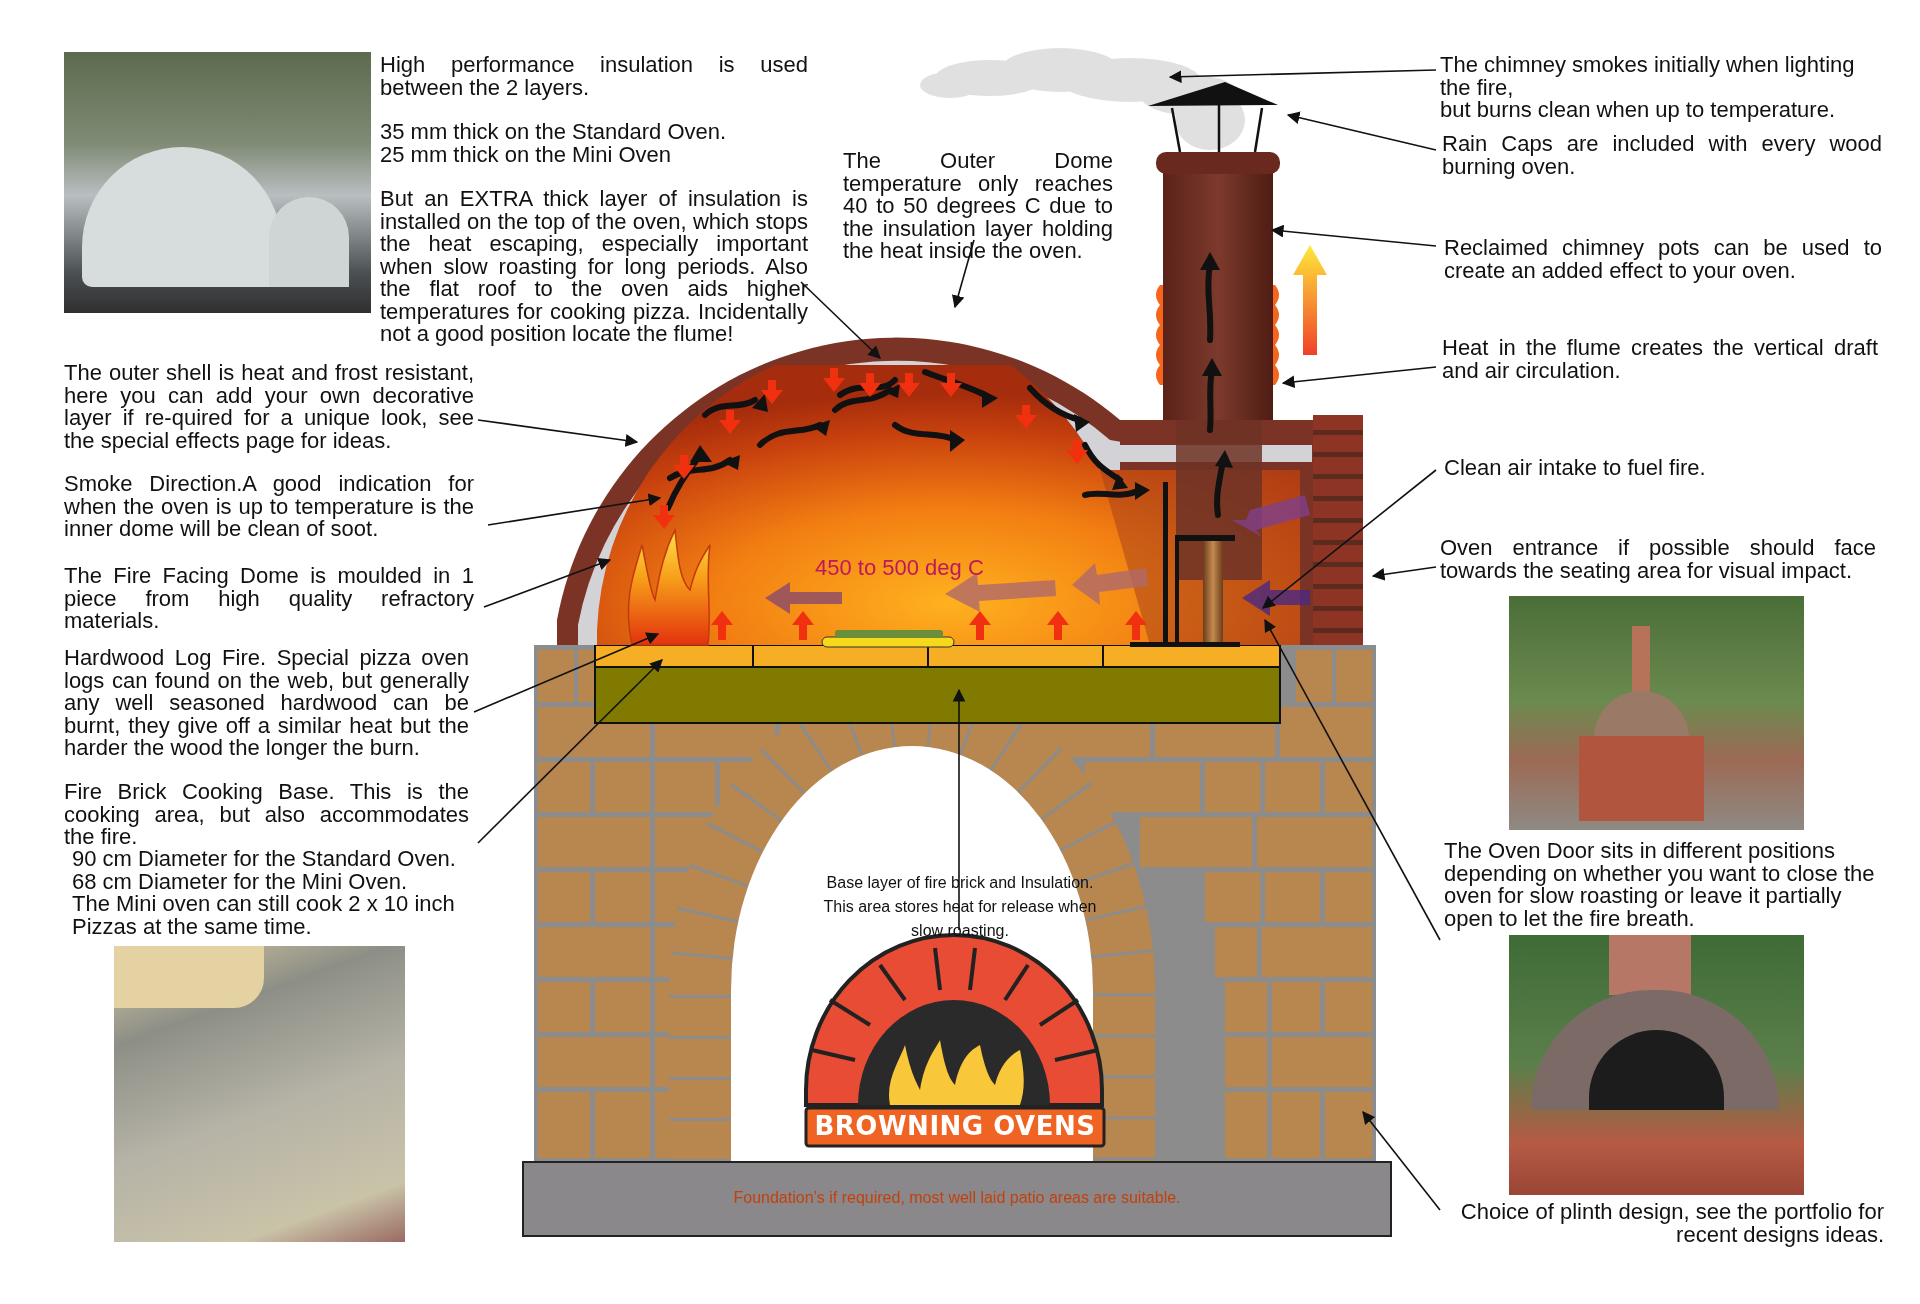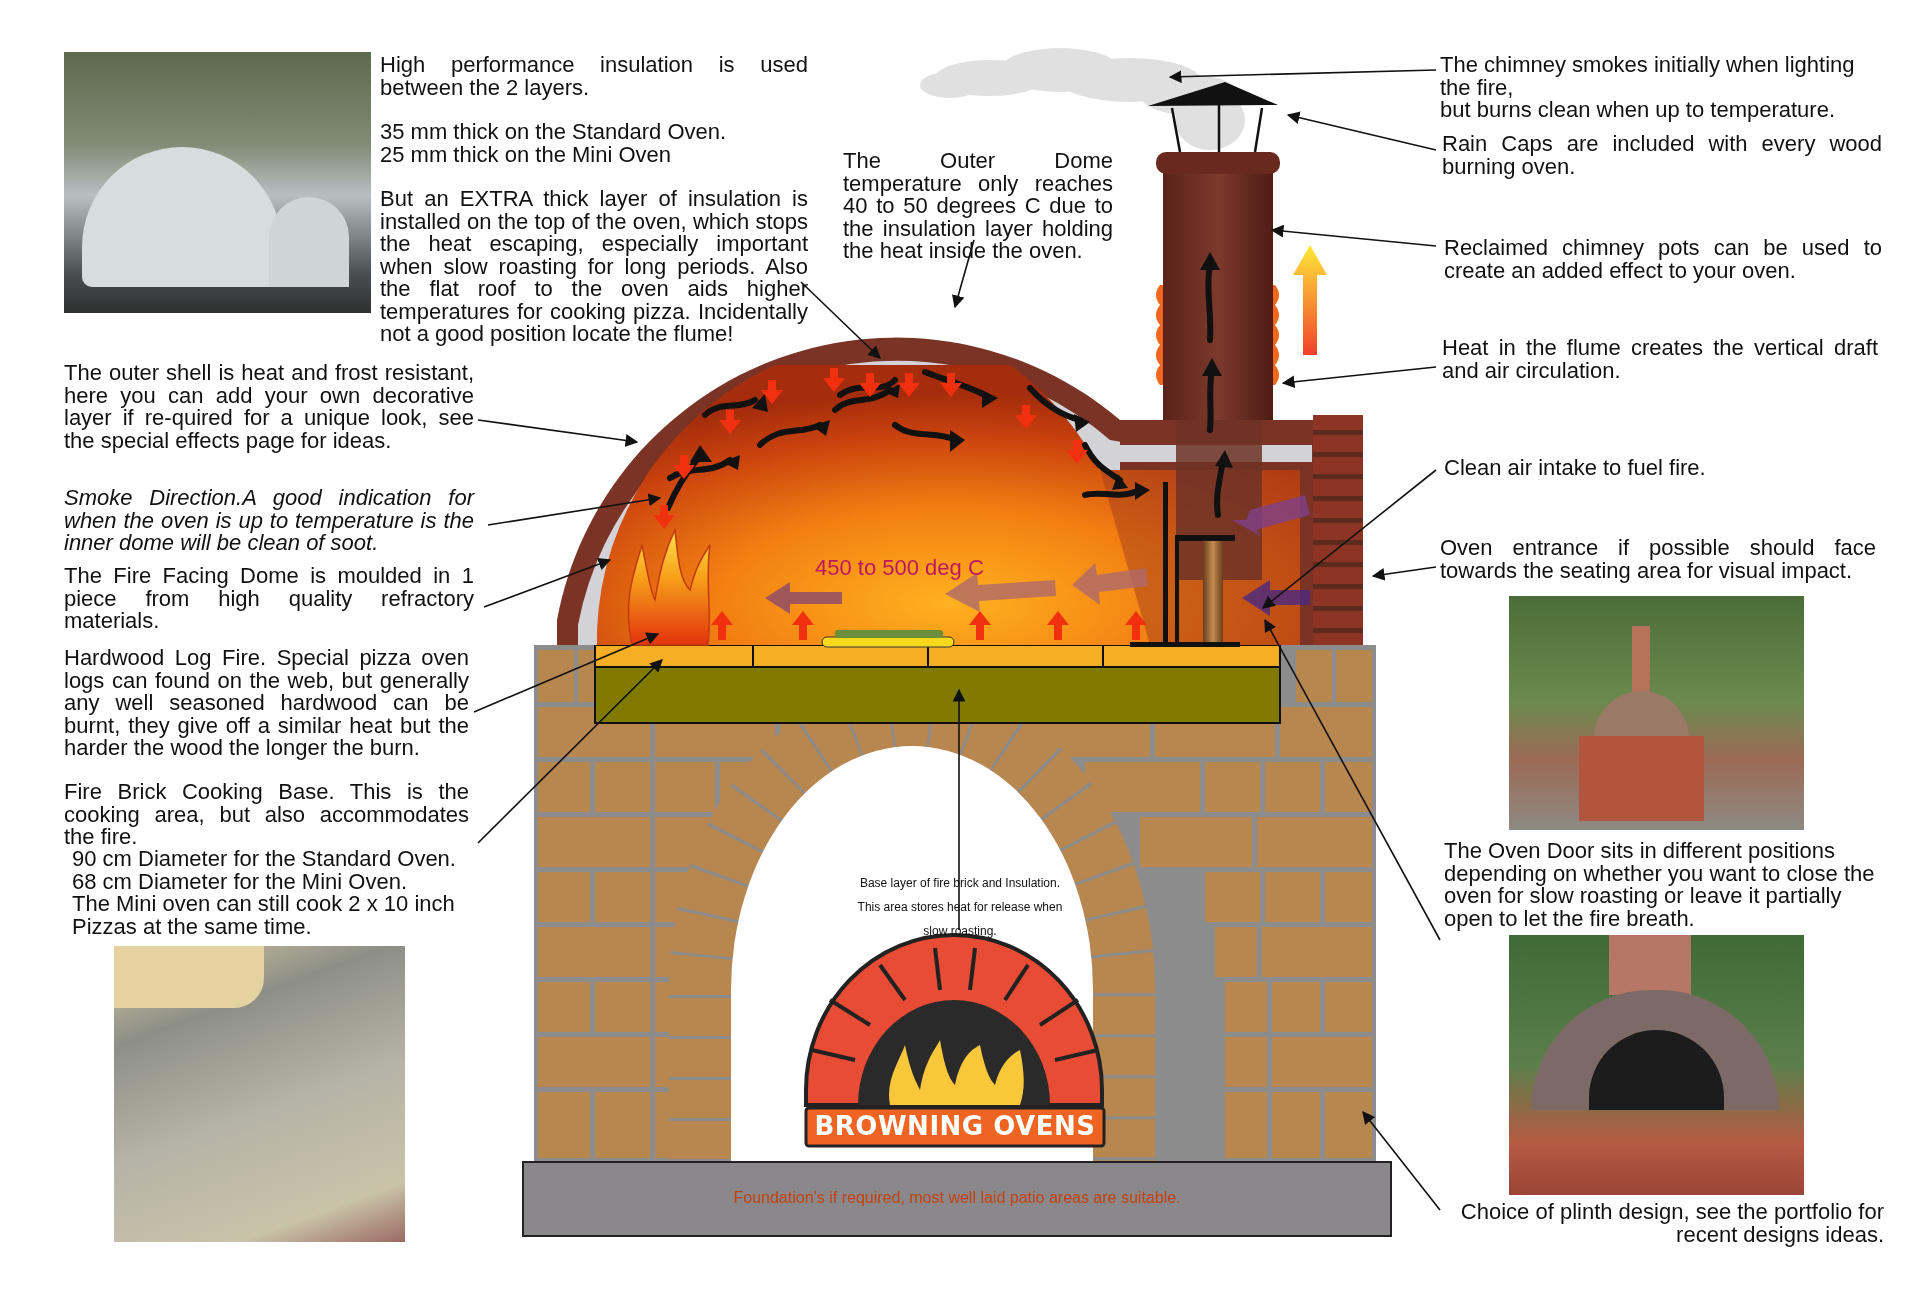--- a/index.html
+++ b/index.html
@@ -4,21 +4,21 @@
 <style>
   html, body { margin: 0; padding: 0; background: #ffffff; }
   body { width: 1920px; height: 1304px; position: relative; overflow: hidden;
          font-family: "Liberation Sans", "DejaVu Sans", sans-serif; color: #111; }
   .txt { position: absolute; font-size: 22px; line-height: 22.5px; text-align: justify; }
   .txt p { margin: 0 0 22px 0; }
   .txt p:last-child { margin-bottom: 12px; }
   .txt .line { display: block; }
   .photo { position: absolute; overflow: hidden; }
   svg.diagram { position: absolute; left: 0; top: 0; }
-  .center-note { position: absolute; text-align: center; font-size: 12px; line-height: 24px; }
+  .center-note { position: absolute; text-align: center; font-size: 16px; line-height: 24px; }
   .temp-label { position: absolute; color: #be185d; font-size: 22px; }
   .foundation-label { position: absolute; font-size: 16px; color: #c2410c; text-align: center; }
 </style>
 </head>
 <body>
 
 <svg class="diagram" width="1920" height="1304" viewBox="0 0 1920 1304" xmlns="http://www.w3.org/2000/svg">
   <defs>
     <radialGradient id="hotGrad" cx="0.5" cy="0.85" r="0.75">
       <stop offset="0" stop-color="#ffb11f"></stop>
@@ -332,21 +332,21 @@
   <p>
       <span class="line">35 mm thick on the Standard Oven.</span>
       <span class="line">25 mm thick on the Mini Oven</span>
     </p>
   <p>But an EXTRA thick layer of insulation is installed on the top of the oven, which stops the heat escaping,    especially important when slow roasting for long periods. Also the flat roof to the oven aids higher temperatures for cooking pizza. Incidentally not a good position locate the flume!</p>
 </div>
 
 <div class="txt" style="left:843px;top:150px;width:270px;">The Outer Dome temperature only reaches 40 to 50 degrees C due to the insulation layer holding the heat inside the oven.</div>
 
 <div class="txt" style="left:64px;top:362px;width:410px;">The outer shell is heat and frost resistant, here you can add your own decorative layer if re-quired for a unique look, see the special effects page for ideas.</div>
-<div class="txt" style="left:64px;top:487px;width:410px;font-style:italic;">Smoke Direction.A good indication for when the oven is up to temperature is the inner dome will be clean of soot.</div>
+<div class="txt" style="left:64px;top:473px;width:410px;">Smoke Direction.A good indication for when the oven is up to temperature is the inner dome will be clean of soot.</div>
 <div class="txt" style="left:64px;top:565px;width:410px;">The Fire Facing Dome is moulded in 1 piece from high quality refractory materials.</div>
 <div class="txt" style="left:64px;top:647px;width:405px;">Hardwood Log Fire. Special pizza oven logs can found on the web, but generally any well seasoned hardwood can be burnt, they give off a similar heat but the harder the wood the longer the burn.</div>
 <div class="txt" style="left:64px;top:781px;width:405px;">Fire Brick Cooking Base. This is the cooking area, but also accommodates the fire.</div>
 <div class="txt" style="left:72px;top:848px;width:410px;text-align:left;">
   <span class="line">90 cm Diameter for the Standard Oven.</span>
   <span class="line">68 cm Diameter for the Mini Oven.</span>
   <span class="line">The Mini oven can still cook 2 x 10 inch Pizzas at the same time.</span>
 </div>
 
 <div class="txt" style="left:1440px;top:54px;width:440px;text-align:left;">

